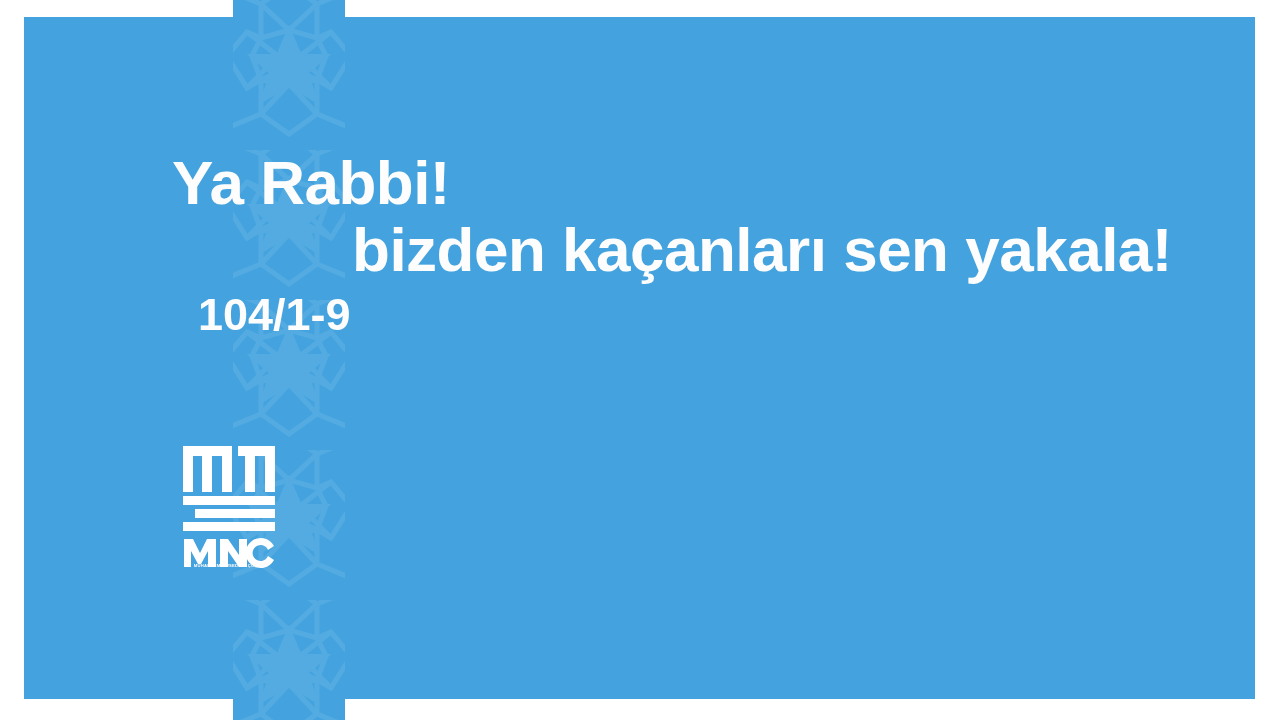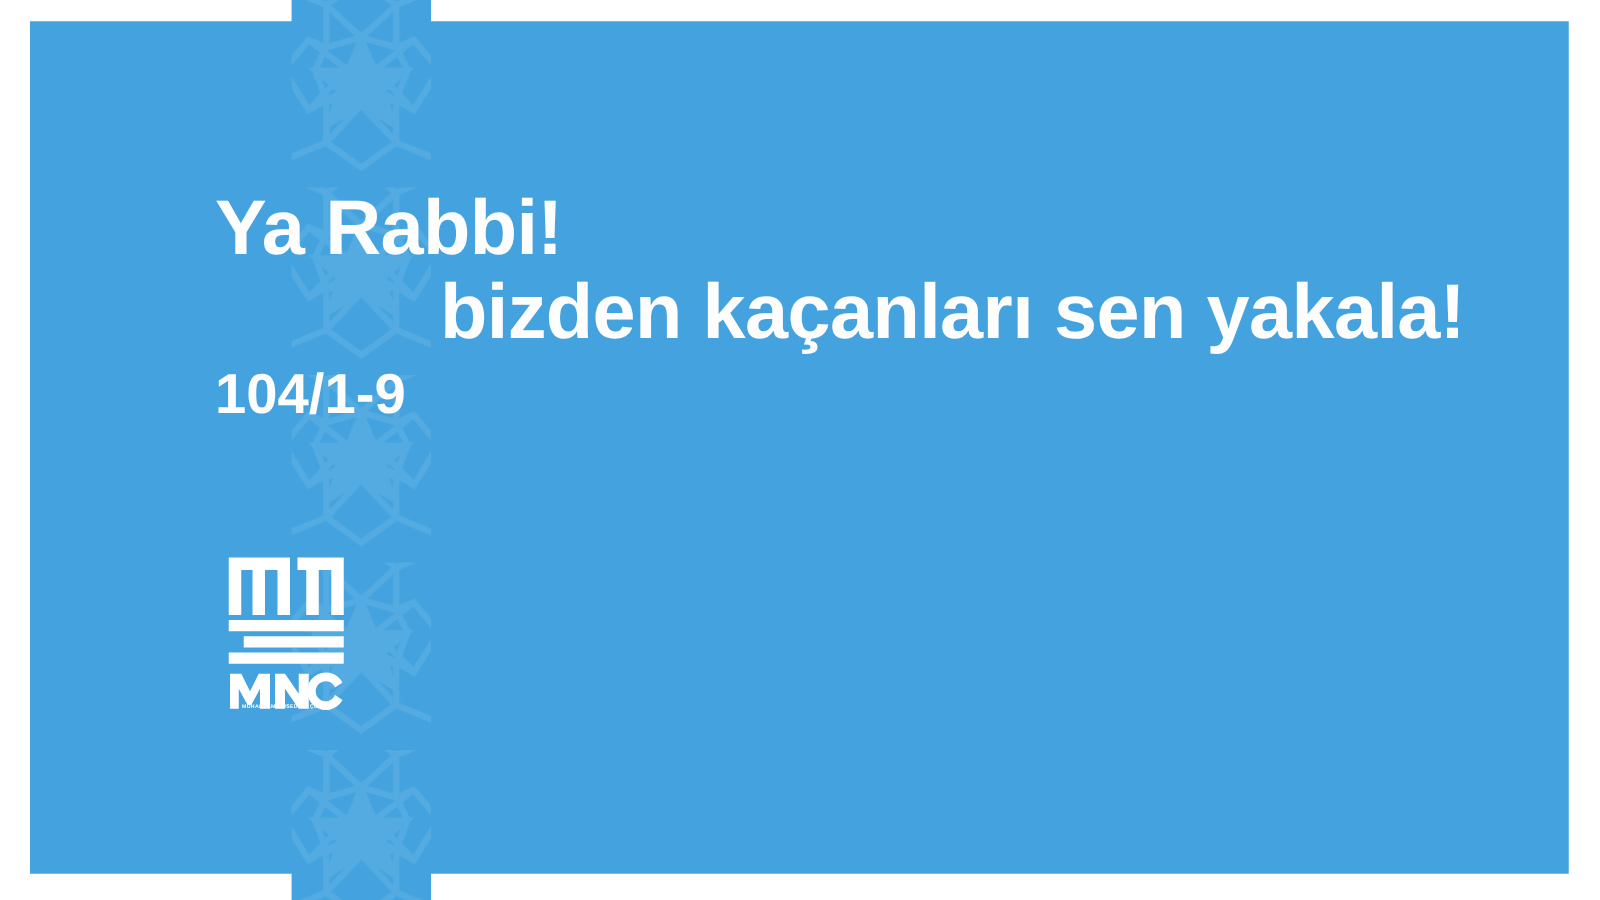--- a/index.html
+++ b/index.html
@@ -46,20 +46,21 @@
     white-space:pre;
   }
   .headline .line2 { display:block;text-align:right; }
   .reference {
     color:#fdfdfd;
     font-size:45px;
     font-weight:bold;
     line-height:1.1;
     margin-top:6px;
     letter-spacing:0px;
+    margin-left:26px;
   }
 
   
   .logo {
     position:absolute;
     left:181px; top:440px;
     width:96px; height:128px;
     z-index:6;
   }
   .logo svg { display:block; }

